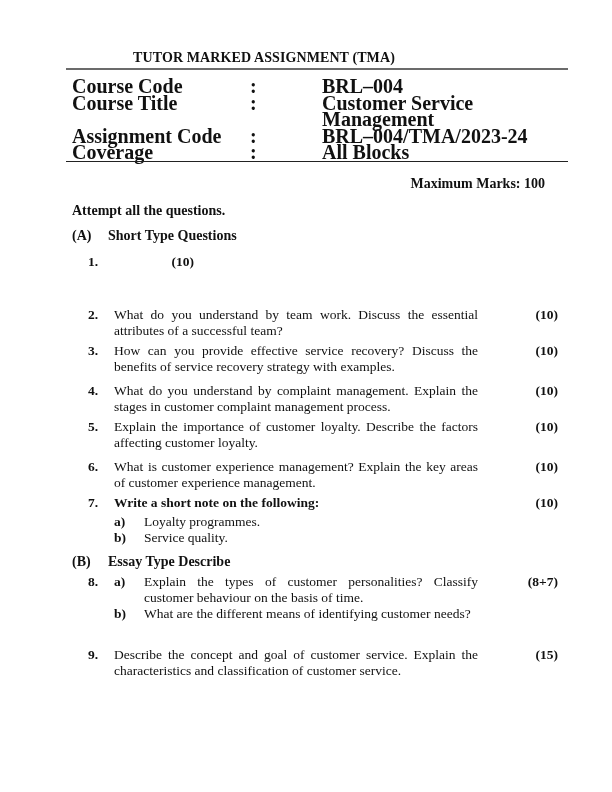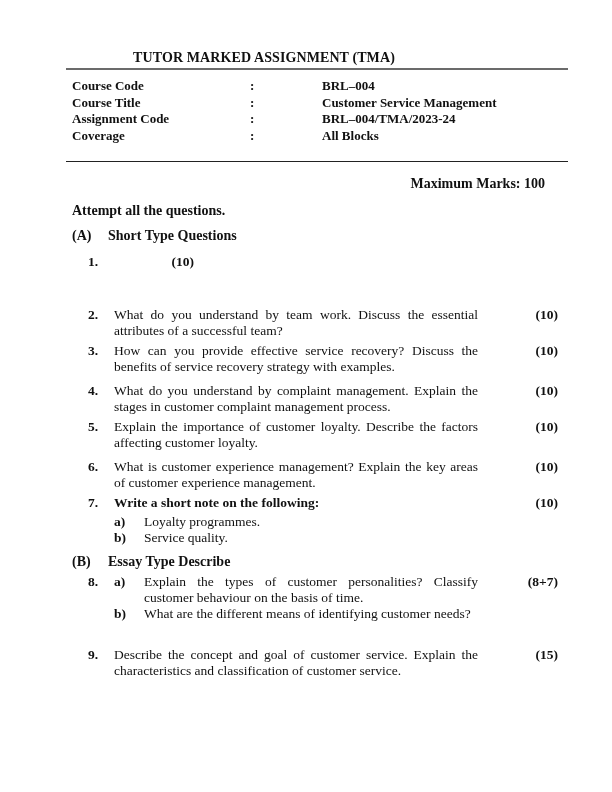--- a/index.html
+++ b/index.html
@@ -2,21 +2,21 @@
 <html><head>
 <meta charset="utf-8">
 <style>
   html, body { margin: 0; padding: 0; background: #ffffff; }
   body { width: 612px; height: 792px; position: relative; overflow: hidden;
          font-family: "Liberation Serif", "DejaVu Serif", serif; color: #111; font-size: 13.5px; }
   .abs { position: absolute; }
   .title { top: 50px; left: 0; width: 528px; text-align: center; font-weight: bold; font-size: 14px; letter-spacing: 0.1px; }
   .rule1 { top: 68px; left: 66px; width: 502px; height: 2px; background: #6b6b6b; }
   .rule2 { top: 161px; left: 66px; width: 502px; height: 1px; background: #222; }
-  .meta { top: 78px; left: 72px; width: 490px; font-weight: bold; font-size: 13px; line-height: 16.5px; }
+  .meta { top: 78px; left: 72px; width: 490px; font-weight: bold; font-size: 20px; line-height: 16.5px; }
   .meta-row { display: flex; }
   .meta-label { width: 178px; }
   .meta-colon { width: 72px; }
   .meta-value { flex: 1; }
   .maxmarks { top: 176px; left: 300px; width: 245px; text-align: right; font-weight: bold; font-size: 14px; }
   .instr { top: 203px; left: 72px; font-weight: bold; font-size: 14px; }
   .section { font-weight: bold; font-size: 14px; left: 72px; }
   .section .sec-letter { display: inline-block; width: 36px; }
   .q { left: 88px; width: 470px; display: flex; line-height: 16px; font-size: 13.5px; }
   .q .num { width: 26px; font-weight: bold; }

